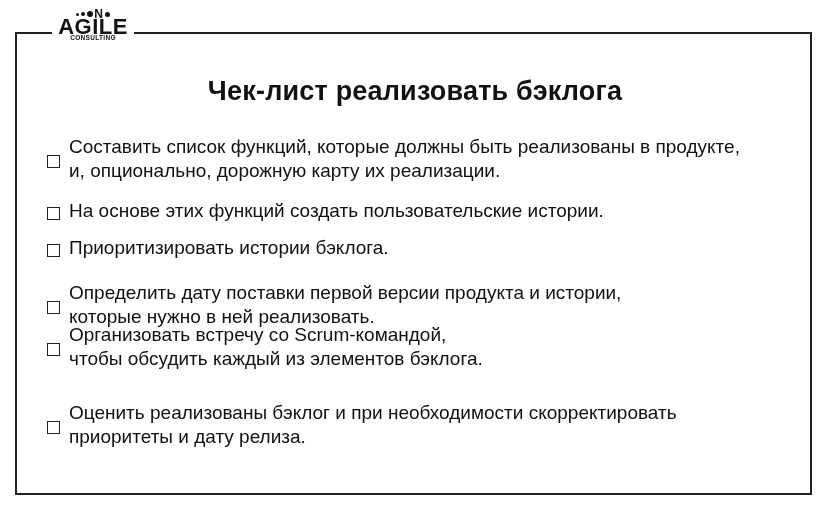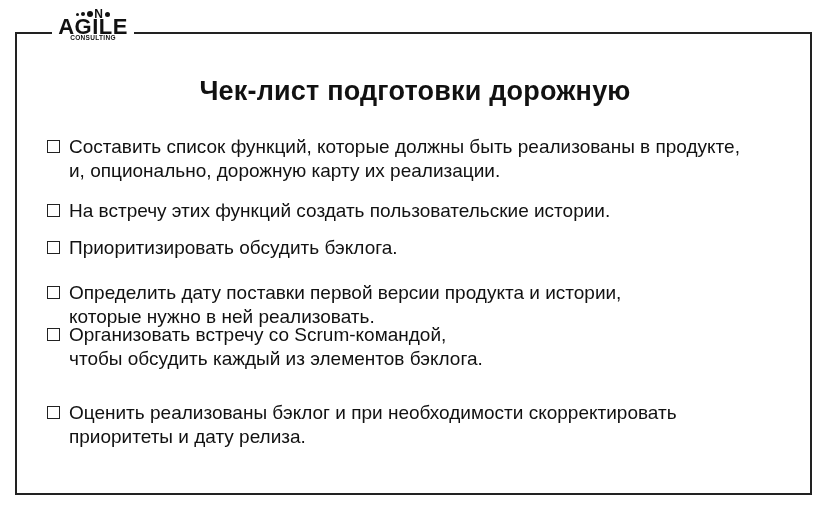--- a/index.html
+++ b/index.html
@@ -10,21 +10,21 @@
   .logo-gap { position: absolute; left: 52px; top: 24px; width: 82px; height: 16px; background: #fff; }
   .logo { position: absolute; left: 58px; top: 8px; width: 70px; text-align: center; }
   .logo-dots { font-size: 11px; font-weight: bold; letter-spacing: 1px; line-height: 11px; height: 11px; }
   .logo-dots .d { display: inline-block; border-radius: 50%; background: #111; vertical-align: middle; margin: 0 1px; }
   .logo-dots .n { font-weight: 900; font-size: 12px; vertical-align: middle; }
   .logo-agile { font-size: 22px; font-weight: 900; letter-spacing: 0.5px; line-height: 15px; }
   .logo-consult { font-size: 6.5px; font-weight: bold; letter-spacing: 0.3px; line-height: 8px; }
   .title { position: absolute; left: 0; width: 830px; top: 76px; text-align: center;
            font-size: 27px; font-weight: bold; letter-spacing: 0.2px; }
   .list { position: absolute; left: 47px; top: 135px; width: 760px; }
-  .item { display: flex; align-items: flex-start; font-size: 19px; line-height: 24px; }
+  .item { display: flex; align-items: center; font-size: 19px; line-height: 24px; }
   .box { width: 13px; height: 13px; border: 1.5px solid #222; box-sizing: border-box;
          margin-top: 5px; margin-right: 9px; flex: none; }
   .item-text { white-space: pre-line; }
   .i0 { position: absolute; top: 0; }
   .i1 { position: absolute; top: 64px; }
   .i2 { position: absolute; top: 101px; }
   .i3 { position: absolute; top: 146px; }
   .i4 { position: absolute; top: 188px; }
   .i5 { position: absolute; top: 266px; }
 </style>
@@ -35,35 +35,35 @@
 <div class="logo-gap"></div>
 
 <div class="logo">
   <div class="logo-dots">
     <span class="d" style="width:3px;height:3px"></span><span class="d" style="width:4px;height:4px"></span><span class="d" style="width:6px;height:6px"></span><span class="n">N</span><span class="d" style="width:5px;height:5px"></span>
   </div>
   <div class="logo-agile">AGILE</div>
   <div class="logo-consult">CONSULTING</div>
 </div>
 
-<div class="title">Чек-лист подготовки дорожную</div>
+<div class="title">Чек-лист реализовать бэклога</div>
 
 <div class="list">
   <div class="item i0">
     <span class="box"></span>
     <span class="item-text">Составить список функций, которые должны быть реализованы в продукте,
 и, опционально, дорожную карту их реализации.</span>
   </div>
   <div class="item i1">
     <span class="box"></span>
-    <span class="item-text">На встречу этих функций создать пользовательские истории.</span>
+    <span class="item-text">На основе этих функций создать пользовательские истории.</span>
   </div>
   <div class="item i2">
     <span class="box"></span>
-    <span class="item-text">Приоритизировать обсудить бэклога.</span>
+    <span class="item-text">Приоритизировать истории бэклога.</span>
   </div>
   <div class="item i3">
     <span class="box"></span>
     <span class="item-text">Определить дату поставки первой версии продукта и истории,
 которые нужно в ней реализовать.</span>
   </div>
   <div class="item i4">
     <span class="box"></span>
     <span class="item-text">Организовать встречу со Scrum-командой,
 чтобы обсудить каждый из элементов бэклога.</span>

